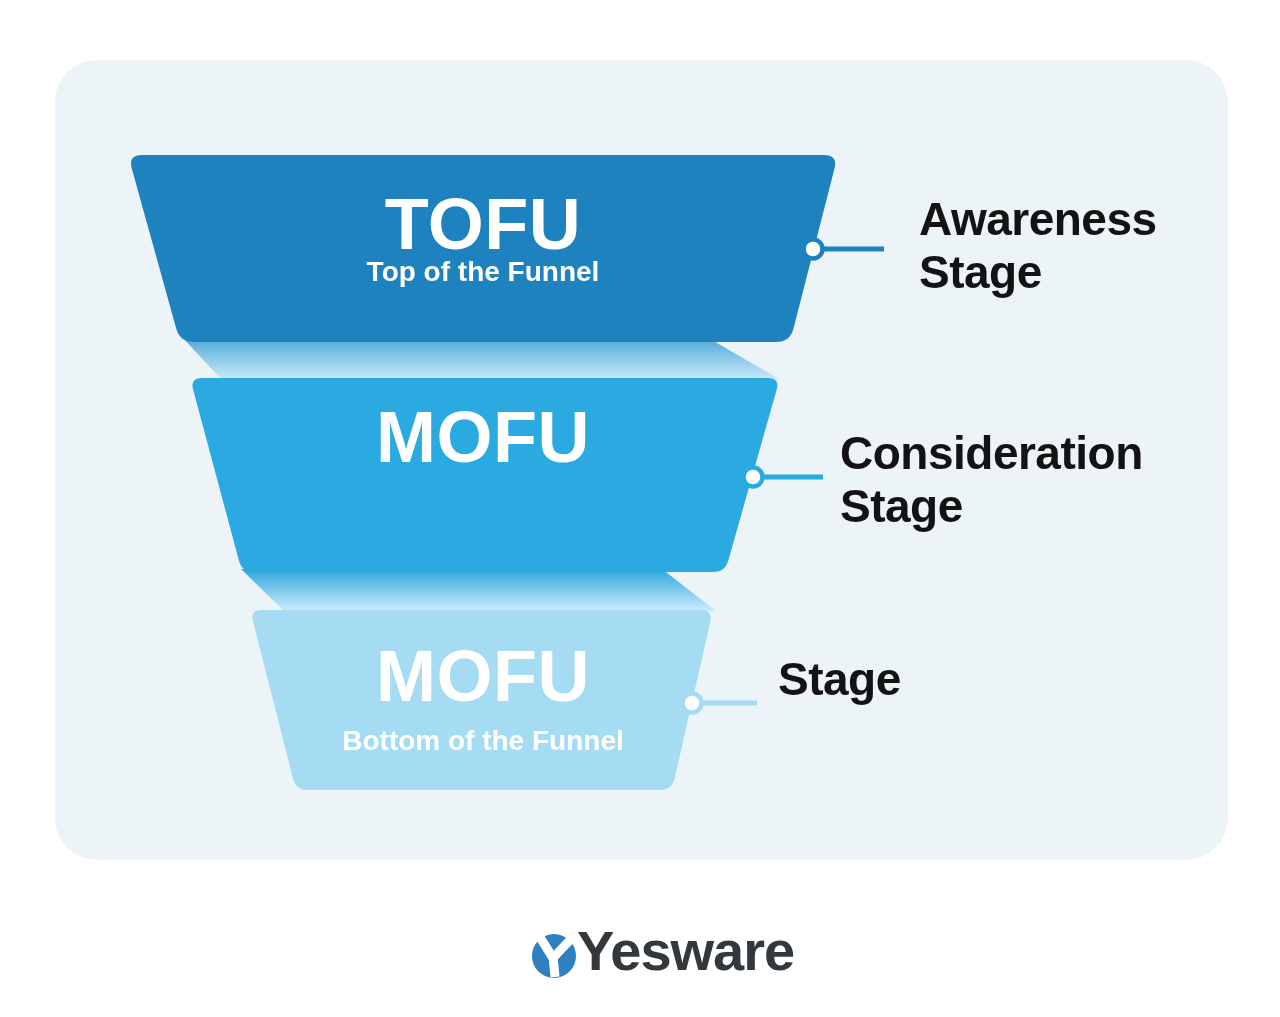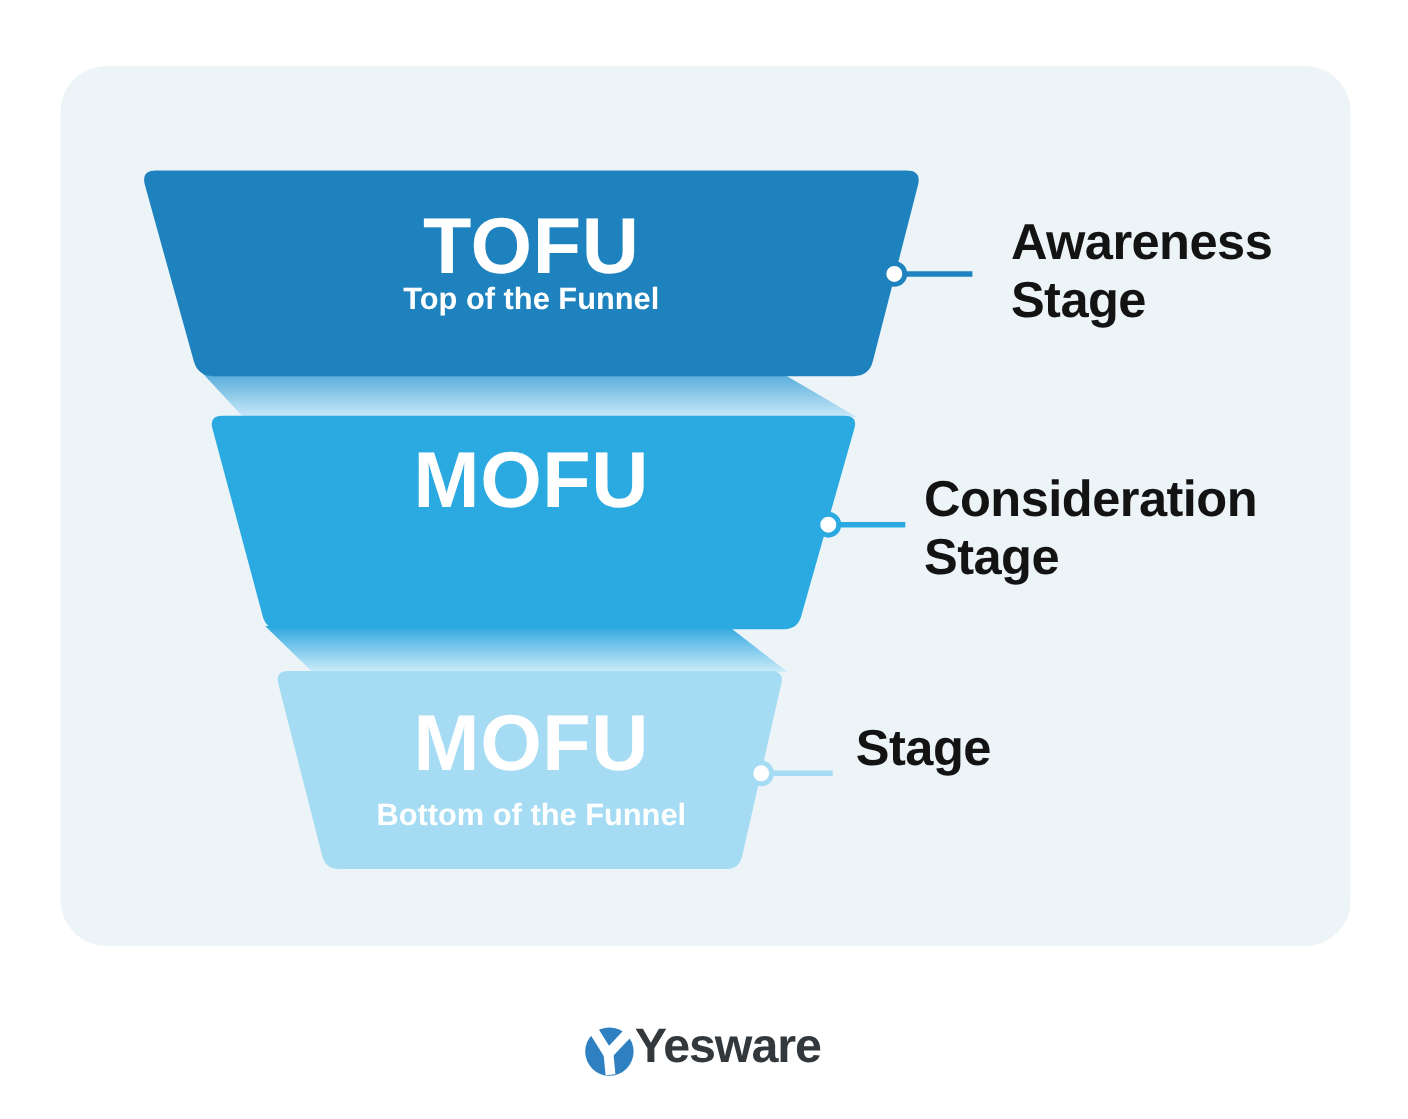--- a/index.html
+++ b/index.html
@@ -37,21 +37,21 @@
   }
   .stage-label {
     width: 380px;
     color: #131313;
     font-size: 46px;
     line-height: 53px;
     font-weight: 700;
     letter-spacing: -0.5px;
   }
   .wordmark {
-    font-size: 44px;
+    font-size: 56px;
     line-height: 48px;
     font-weight: 700;
     color: #33383d;
     letter-spacing: -1px;
   }
 </style>
 </head>
 <body>
 
 <div class="page">

